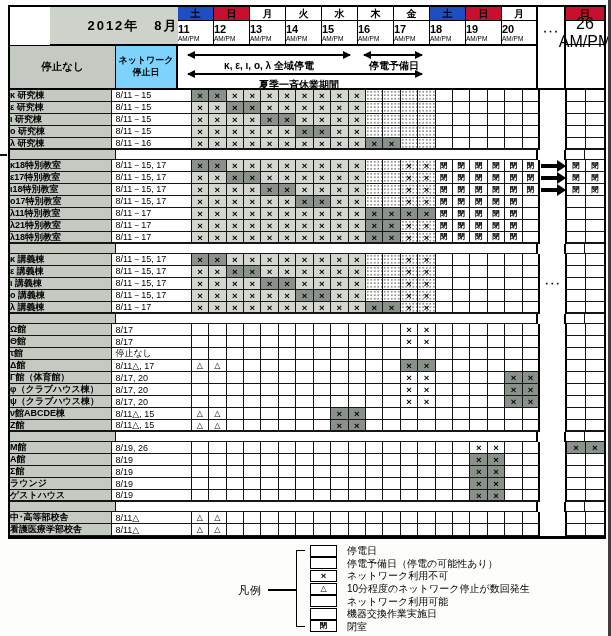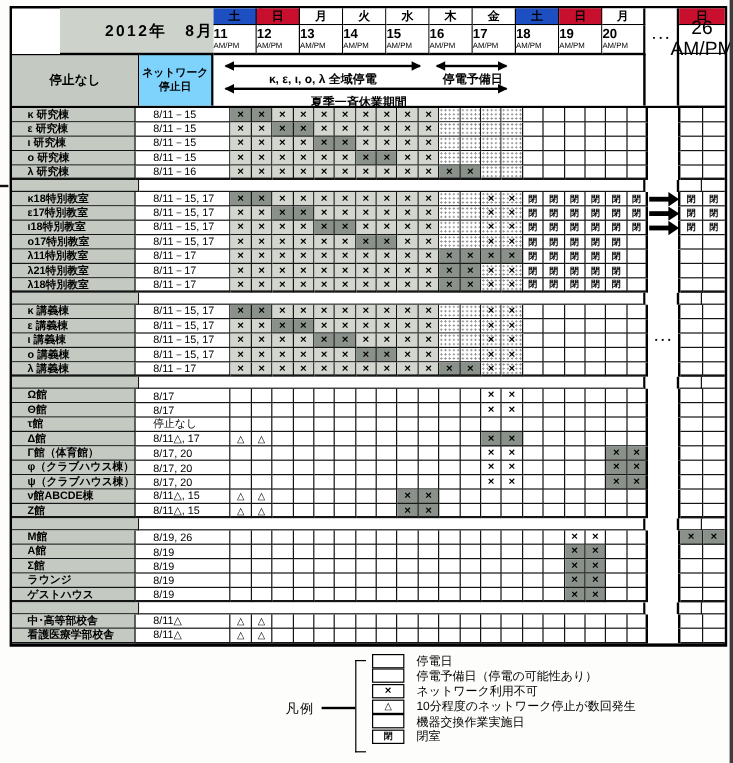--- a/index.html
+++ b/index.html
@@ -38,22 +38,22 @@
   .darrow{position:absolute;height:2px;background:#000;}
   .darrow:before,.darrow:after{content:"";position:absolute;top:-3px;border-top:4px solid transparent;border-bottom:4px solid transparent;}
   .darrow:before{left:-1px;border-right:8px solid #000;}
   .darrow:after{right:-1px;border-left:8px solid #000;}
   .btxt{position:absolute;text-align:center;font-size:10px;font-weight:bold;white-space:nowrap;}
   
   .row{display:flex;height:12px;}
   .row.sep{height:10px;}
   .c{box-sizing:border-box;border-right:1px solid #151515;border-bottom:1px solid #151515;
      display:flex;align-items:center;justify-content:center;overflow:hidden;}
-  .cb{width:106px;background:#c4cac2;justify-content:flex-start;padding-left:13px;font-size:9px;font-weight:bold;white-space:nowrap;}
-  .cn{width:82px;justify-content:flex-start;padding-left:15px;font-size:9px;white-space:nowrap;}
+  .cb{width:106px;background:#c4cac2;justify-content:flex-start;padding-left:0;font-size:9px;font-weight:bold;white-space:nowrap;}
+  .cn{width:82px;justify-content:flex-start;padding-left:3px;font-size:9px;white-space:nowrap;}
   .ch{width:18px;}
   .c20{border-right-width:2px;border-right-color:#000;}
   .c26{width:19px;}
   .c26.last{border-right:none;}
   .cspan{width:422px;background:#fff;border-right-width:2px;border-right-color:#000;}
   .thick>.c{border-bottom-width:2px;}
   .cd{width:28px;border-right:2px solid #000;border-bottom:none !important;background:#fff;}
   .bg-o{background:#d2d6ce;}
   .bg-w{background:#8a908a;}
   .bg-r{background-color:#fff;background-image:radial-gradient(#949494 30%,rgba(255,255,255,0) 32%);background-size:3.5px 3.5px;}
@@ -1106,20 +1106,24 @@
         </div>
         <div class="lg-item">
           <div class="lg-swatch symx">×</div>
           <span class="lg-text">ネットワーク利用不可</span>
         </div>
         <div class="lg-item">
           <div class="lg-swatch symt">△</div>
           <span class="lg-text">10分程度のネットワーク停止が数回発生</span>
         </div>
         <div class="lg-item">
+          <div class="lg-swatch"></div>
+          <span class="lg-text">ネットワーク利用可能</span>
+        </div>
+        <div class="lg-item">
           <div class="lg-swatch bg-w"></div>
           <span class="lg-text">機器交換作業実施日</span>
         </div>
         <div class="lg-item">
           <div class="lg-swatch symc">閉</div>
           <span class="lg-text">閉室</span>
         </div>
       </div>
   </div>
 

